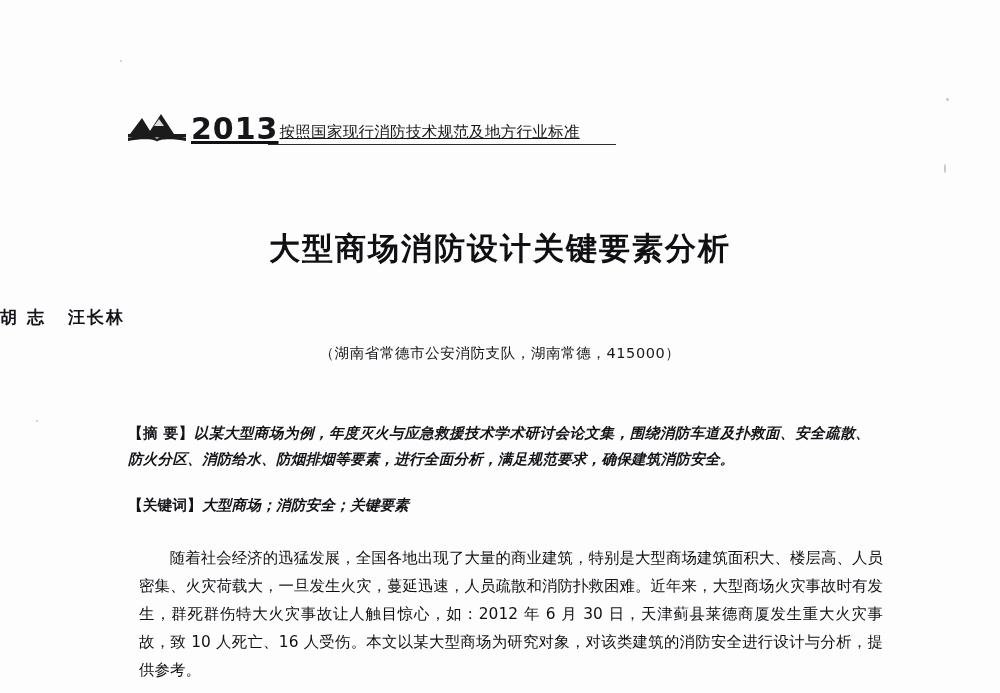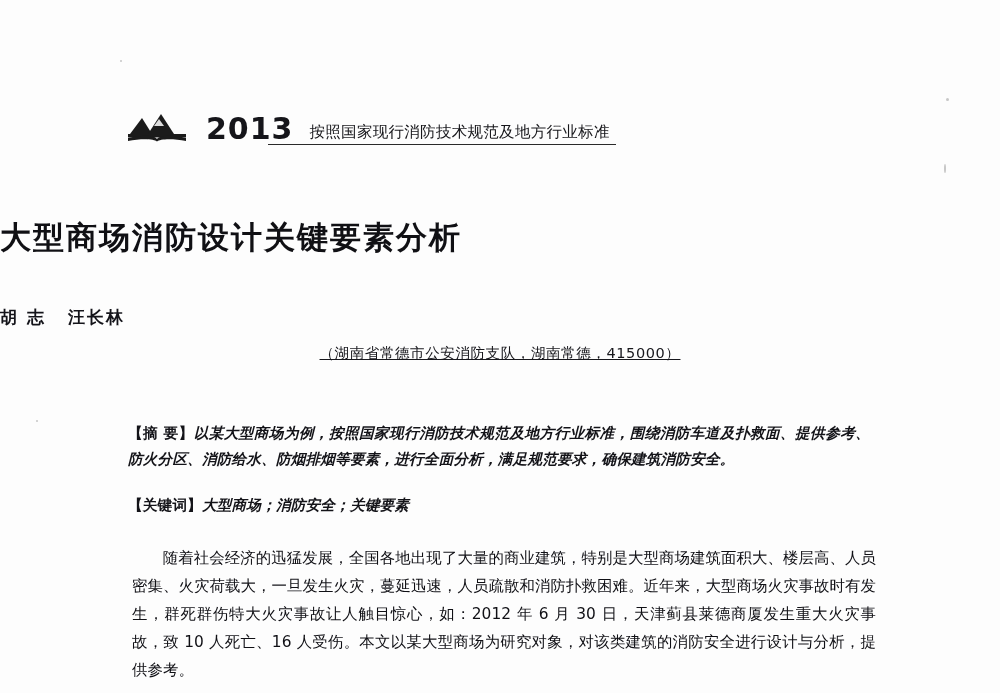--- a/index.html
+++ b/index.html
@@ -23,21 +23,22 @@
     background: #fdfdfd;
   }
 
   
   .header {
     position: absolute;
     left: 128px;
     top: 104px;
     display: flex;
     align-items: flex-end;
-    gap: 16px;
+    gap: 1px;
+    text-decoration: underline;
   }
   .header-logo {
     width: 62px;
     height: 38px;
     position: relative;
     flex: none;
   }
   .header-year {
     font-family: "DejaVu Sans", sans-serif;
     font-size: 30px;
@@ -62,24 +63,24 @@
     left: 268px;
     top: 144px;
     width: 348px;
     height: 1px;
     background: #2a2a2a;
   }
 
   
   .title {
     position: absolute;
-    top: 217px;
+    top: 228px;
     left: 0;
     width: 1000px;
-    text-align: left;
+    text-align: center;
     font-family: "DejaVu Sans", sans-serif;
     font-weight: bold;
     font-size: 31px;
     letter-spacing: 2px;
     color: #101014;
   }
 
   
   .authors {
     position: absolute;
@@ -98,21 +99,20 @@
   .affiliation {
     position: absolute;
     top: 344px;
     left: 0;
     width: 1000px;
     text-align: center;
     font-family: "DejaVu Sans", sans-serif;
     font-size: 14.5px;
     letter-spacing: 0.6px;
     color: #17171c;
-    text-decoration: underline;
   }
 
   
   .abstract {
     position: absolute;
     left: 128px;
     top: 420px;
     width: 742px;
     font-family: "DejaVu Sans", sans-serif;
     font-size: 14.6px;
@@ -135,21 +135,21 @@
     font-weight: bold;
     font-style: italic;
     color: #131318;
     letter-spacing: 0.2px;
   }
   .keywords .lead { font-style: normal; }
 
   
   .body-text {
     position: absolute;
-    left: 132px;
+    left: 139px;
     top: 544px;
     width: 744px;
     font-family: "DejaVu Sans", sans-serif;
     font-size: 15.4px;
     line-height: 1.82;
     color: #101015;
     text-align: justify;
     text-indent: 2em;
     letter-spacing: 0.1px;
   }
@@ -183,21 +183,21 @@
   <div class="header-rule"></div>
 
   <div class="title">大型商场消防设计关键要素分析</div>
 
   <div class="authors">
     <span>胡  志</span><span class="gap"></span><span>汪长林</span>
   </div>
   <div class="affiliation">（湖南省常德市公安消防支队，湖南常德，415000）</div>
 
   <div class="abstract">
-    <span class="lead">【摘  要】</span><span>以某大型商场为例，按照国家现行消防技术规范及地方行业标准，围绕消防车道及扑救面、提供参考、防火分区、消防给水、防烟排烟等要素，进行全面分析，满足规范要求，确保建筑消防安全。</span>
+    <span class="lead">【摘  要】</span><span>以某大型商场为例，年度灭火与应急救援技术学术研讨会论文集，围绕消防车道及扑救面、安全疏散、防火分区、消防给水、防烟排烟等要素，进行全面分析，满足规范要求，确保建筑消防安全。</span>
   </div>
 
   <div class="keywords">
     <span class="lead">【关键词】</span><span>大型商场；消防安全；关键要素</span>
   </div>
 
   <div class="body-text">随着社会经济的迅猛发展，全国各地出现了大量的商业建筑，特别是大型商场建筑面积大、楼层高、人员密集、火灾荷载大，一旦发生火灾，蔓延迅速，人员疏散和消防扑救困难。近年来，大型商场火灾事故时有发生，群死群伤特大火灾事故让人触目惊心，如：2012 年 6 月 30 日，天津蓟县莱德商厦发生重大火灾事故，致 10 人死亡、16 人受伤。本文以某大型商场为研究对象，对该类建筑的消防安全进行设计与分析，提供参考。</div>
 
   <div class="speck" style="left:946px; top:98px; width:3px; height:3px;"></div>
   <div class="speck" style="left:944px; top:164px; width:2px; height:9px;"></div>

